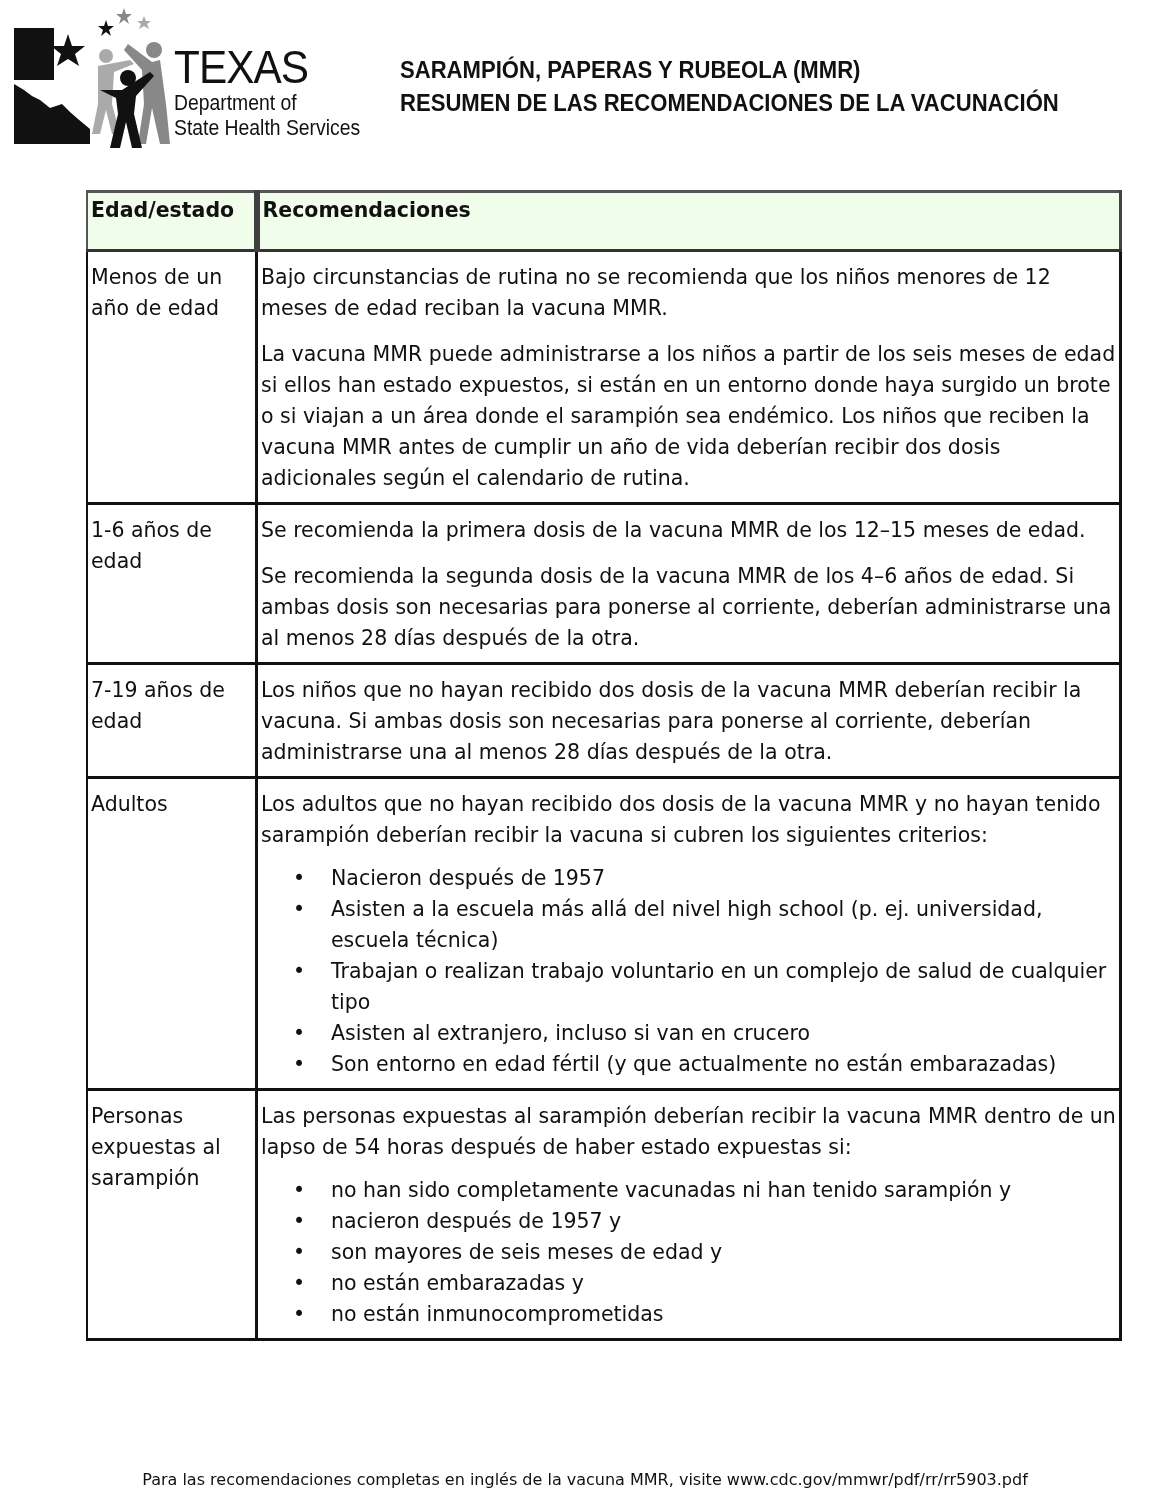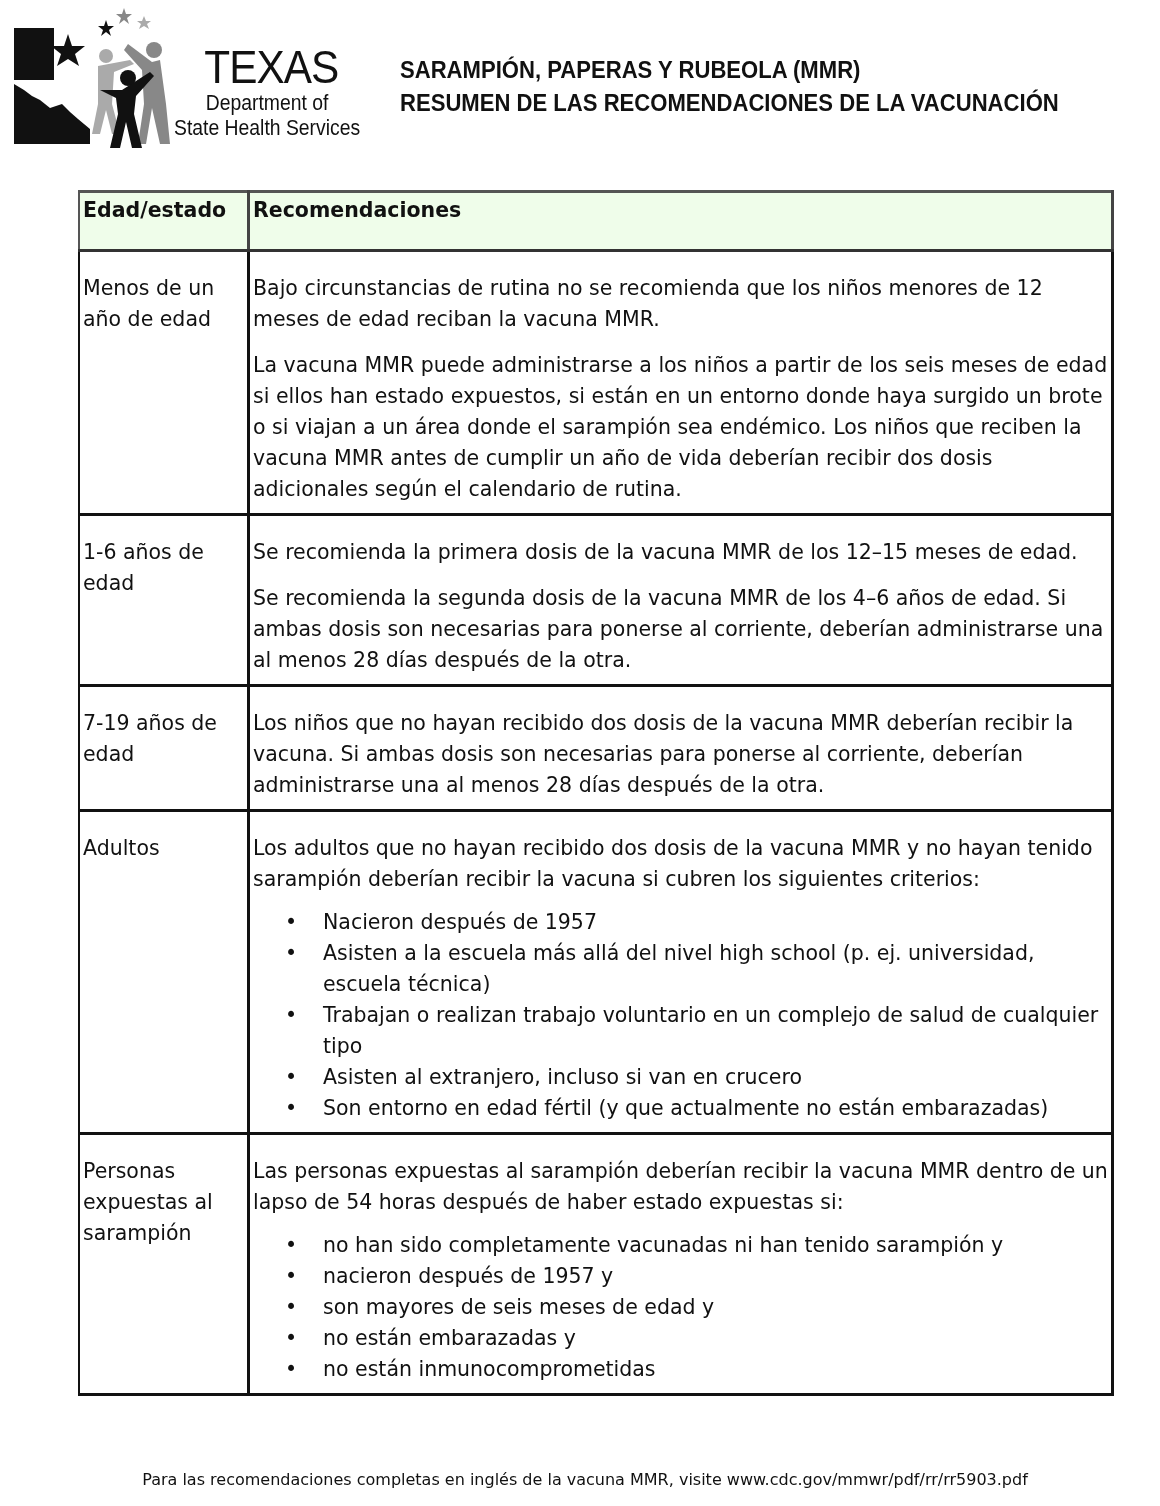--- a/index.html
+++ b/index.html
@@ -1,34 +1,34 @@
 <!DOCTYPE html>
 <html><head>
 <meta charset="utf-8">
 <style>
   html, body { margin: 0; padding: 0; background: #ffffff; }
   body {
     width: 1160px; height: 1506px; position: relative; overflow: hidden;
     font-family: "DejaVu Sans", sans-serif; color: #111;
   }
   .logo { position: absolute; left: 10px; top: 4px; width: 370px; height: 148px; }
-  .logo-text { position: absolute; left: 164px; top: 40px; font-family: "Liberation Sans", sans-serif; color: #111; text-align: center; }
+  .logo-text { position: absolute; left: 164px; top: 40px; font-family: "Liberation Sans", sans-serif; color: #111; }
   .logo-texas { font-size: 46px; line-height: 46px; letter-spacing: -1px; transform: scaleX(0.92); transform-origin: left; }
   .logo-sub { font-size: 22px; line-height: 25px; transform: scaleX(0.88); transform-origin: left; white-space: nowrap; }
   .title-block { position: absolute; left: 400px; top: 54px; font-family: "Liberation Sans", sans-serif; font-weight: bold; font-size: 23px; line-height: 33px; color: #111; transform: scaleX(0.96); transform-origin: left; white-space: nowrap; }
 
-  table.rec { position: absolute; left: 78px; top: 190px; width: 1036px; border-collapse: collapse; font-size: 20.5px; line-height: 31px; }
+  table.rec { position: absolute; left: 86px; top: 190px; width: 1036px; border-collapse: collapse; font-size: 20.5px; line-height: 31px; }
   table.rec th, table.rec td { vertical-align: top; text-align: left; padding: 0 3px 0 3px; }
   table.rec thead th {
     background: #effdea; font-weight: bold; height: 54px; padding-top: 2px;
     border-top: 3px solid #555; border-bottom: 3px solid #333;
     border-left: 2px solid #555; border-right: 3px solid #444;
   }
-  table.rec thead th.c2 { border-left: 2px solid #404040; }
-  table.rec tbody td { border: 3px solid #111; padding-top: 21px; padding-bottom: 8px; }
+  table.rec thead th.c2 { border-left: 6px solid #404040; }
+  table.rec tbody td { border: 3px solid #111; padding-top: 10px; padding-bottom: 8px; }
   table.rec tbody td.c1 { width: 161px; border-left: 2px solid #111; }
   table.rec tbody td.c2 { border-left: 3px solid #111; border-right: 3px solid #111; }
   .para { margin: 0 0 15px 0; }
   .para:last-child { margin-bottom: 0; }
   ul.bullets { margin: 12px 0 0 0; padding: 0 0 0 70px; list-style: none; }
   ul.bullets li { position: relative; }
   ul.bullets li .dot { position: absolute; left: -38px; top: 0; }
   .footer { position: absolute; left: 0; width: 1170px; top: 1470px; text-align: center; font-size: 16px; color: #111; }
   b.em { font-weight: normal; }
 </style>

